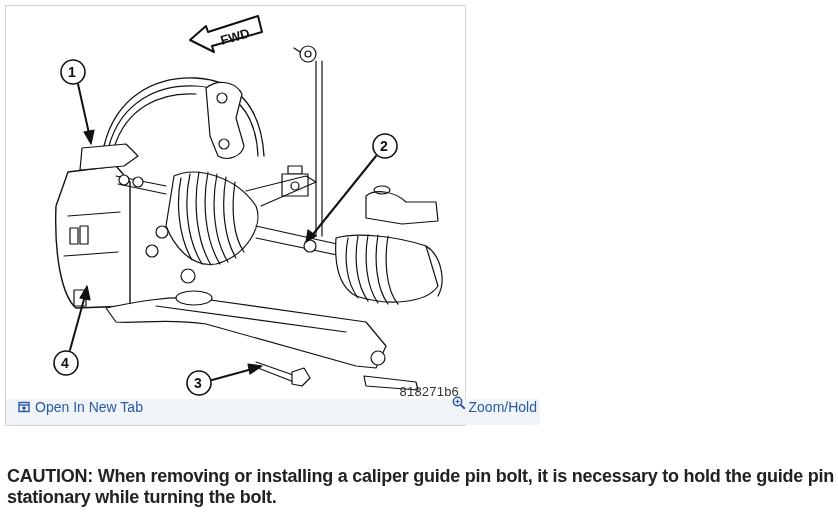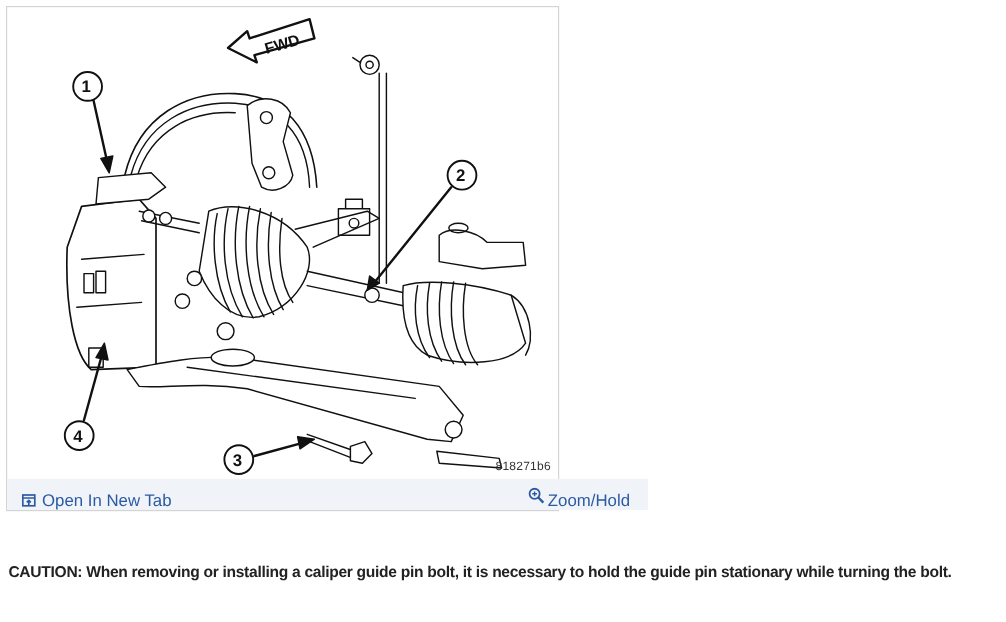--- a/index.html
+++ b/index.html
@@ -5,36 +5,36 @@
   html, body { margin: 0; padding: 0; background: #ffffff; }
   body { width: 838px; height: 518px; position: relative; overflow: hidden;
          font-family: "Liberation Sans", sans-serif; }
   .figure {
     position: absolute; left: 5px; top: 5px; width: 461px; height: 421px;
     border: 1px solid #d4d4d4; background: #ffffff; box-sizing: border-box;
   }
   .figure-image { position: absolute; left: 0; top: 0; width: 459px; height: 392px; }
   .figure-image svg { display: block; }
   .figure-code {
-    position: absolute; right: 6px; top: 378px; font-size: 10px; color: #333;
+    position: absolute; right: 6px; top: 378px; font-size: 13px; color: #333;
     font-family: "Liberation Sans", sans-serif; letter-spacing: 0.2px;
   }
   .toolbar {
     position: absolute; left: 0; top: 393px; width: 534px; height: 26px;
-    background: #f0f3f8; display: flex; align-items: flex-end; justify-content: space-between;
-    box-sizing: border-box; padding: 0 15px 0 12px;
+    background: #f0f3f8; display: flex; align-items: flex-start; justify-content: space-between;
+    box-sizing: border-box; padding: 0 3px 0 12px;
   }
   .tool-link {
     display: flex; align-items: center; color: #2b5aa3; font-size: 14px; cursor: pointer;
     text-decoration: none;
   }
   .tool-link .ico { display: inline-flex; margin-right: 5px; }
   .caution {
     position: absolute; left: 7px; top: 466px; width: 830px;
-    font-size: 13px; line-height: 21px; color: #222; font-weight: bold;
+    font-size: 18px; line-height: 21px; color: #222; font-weight: bold;
     font-family: "Liberation Sans", sans-serif; letter-spacing: -0.25px;
   }
 </style>
 </head>
 <body>
 
 <div class="figure">
   <div class="figure-image">
     <svg width="459" height="392" viewBox="0 0 459 392" xmlns="http://www.w3.org/2000/svg" fill="none" stroke="#111" stroke-width="1.2" stroke-linejoin="round" stroke-linecap="round">
 

